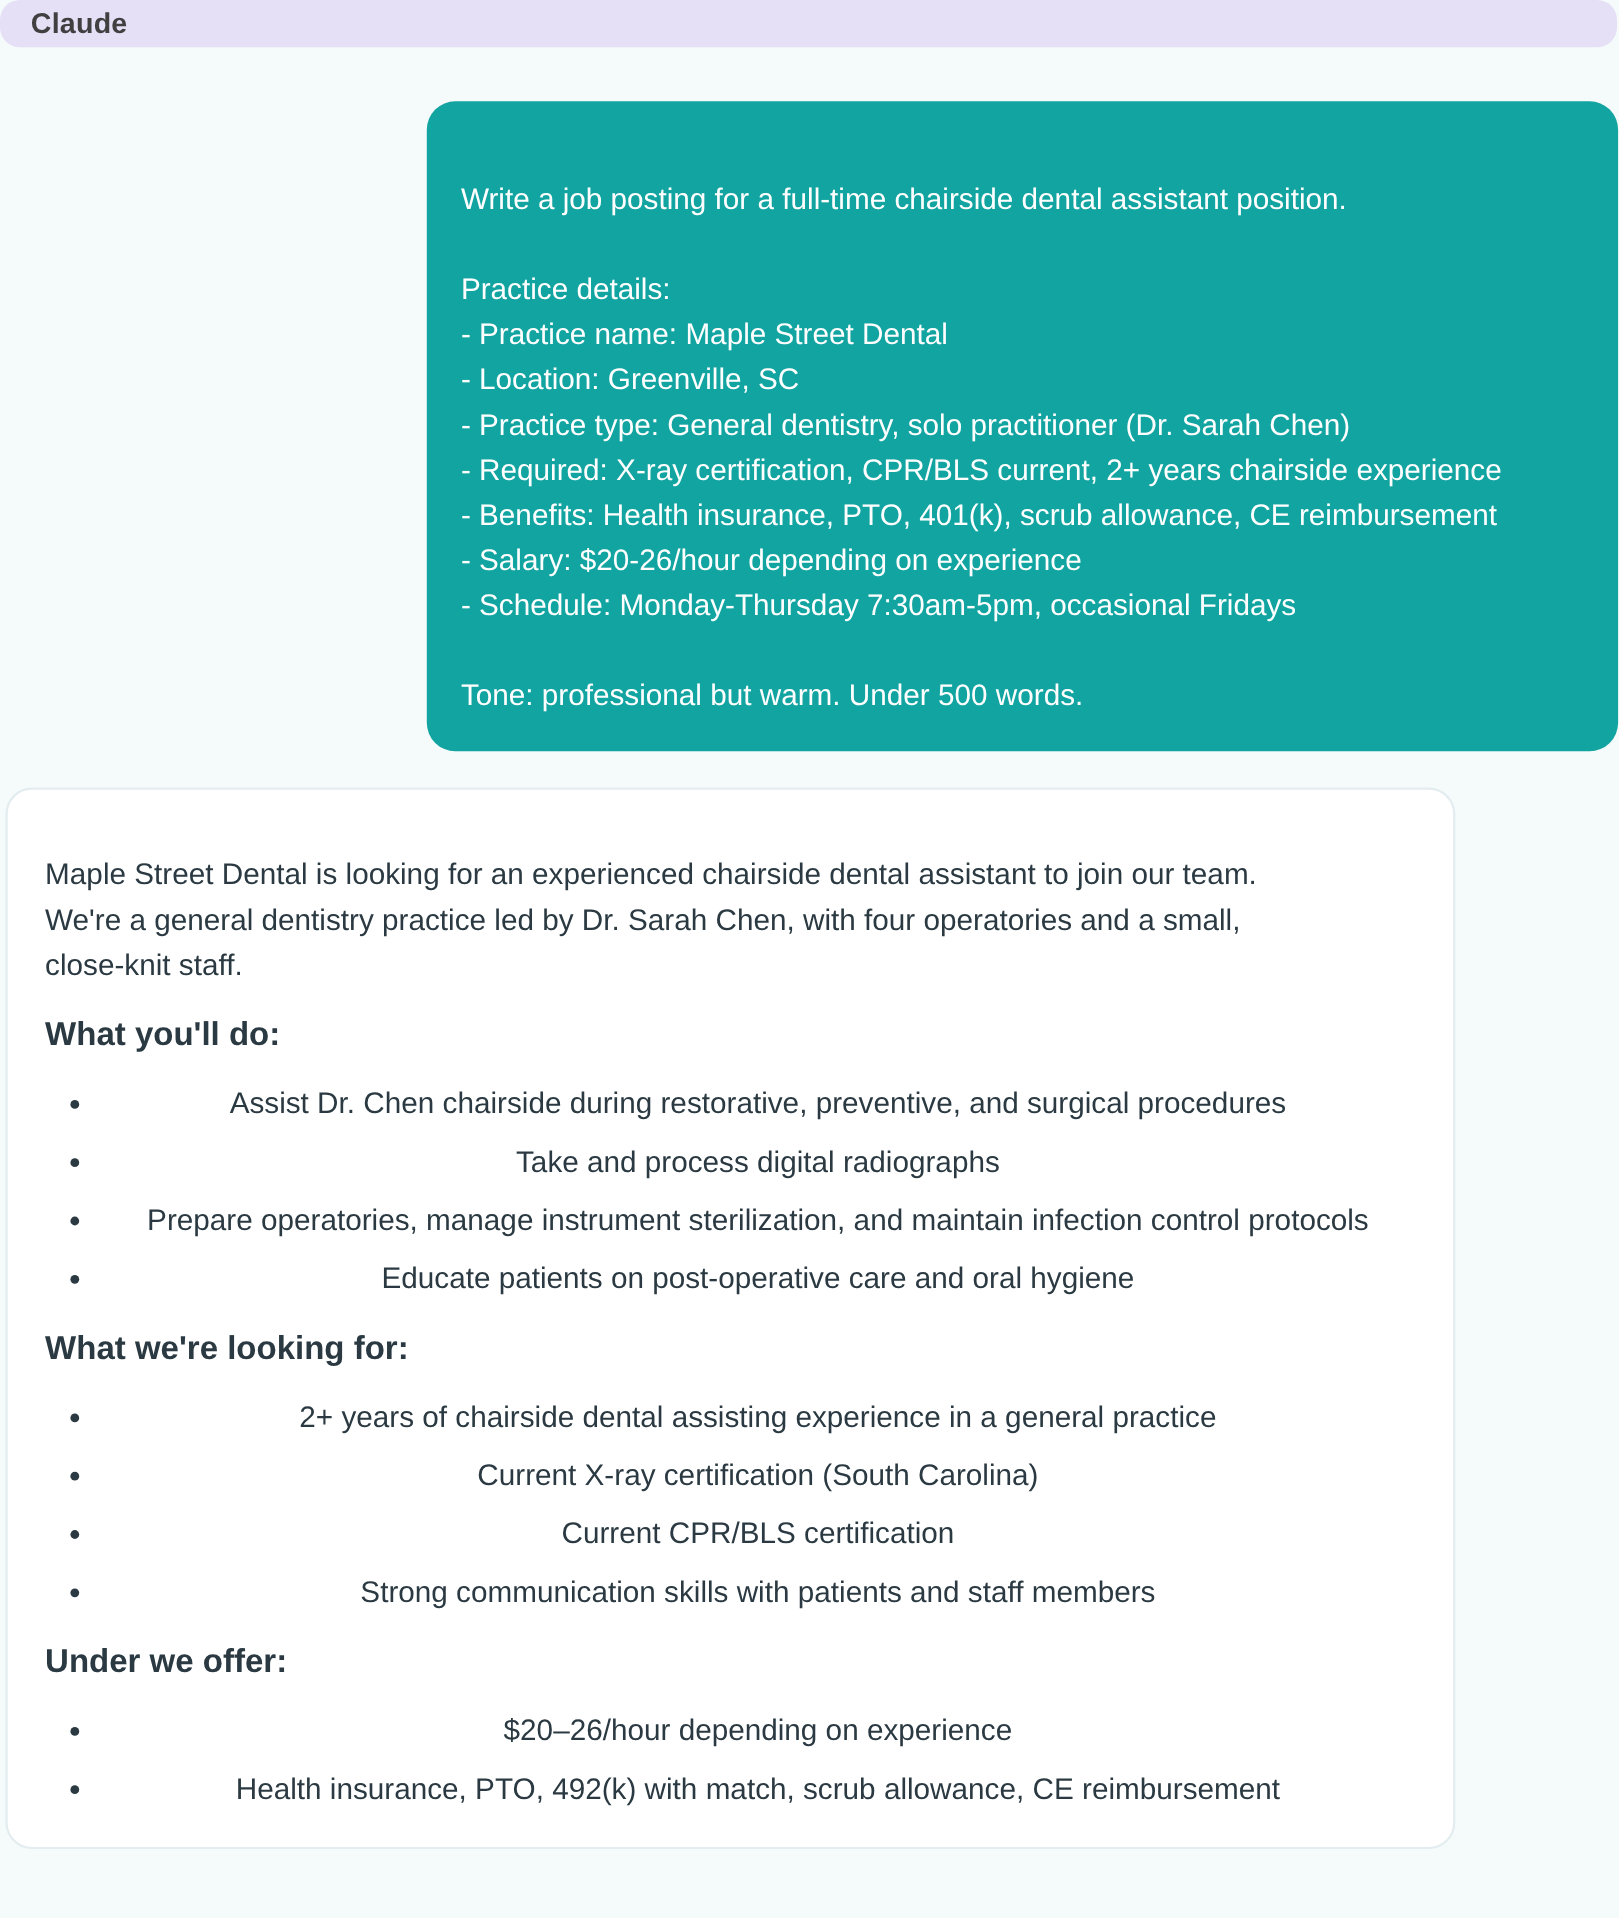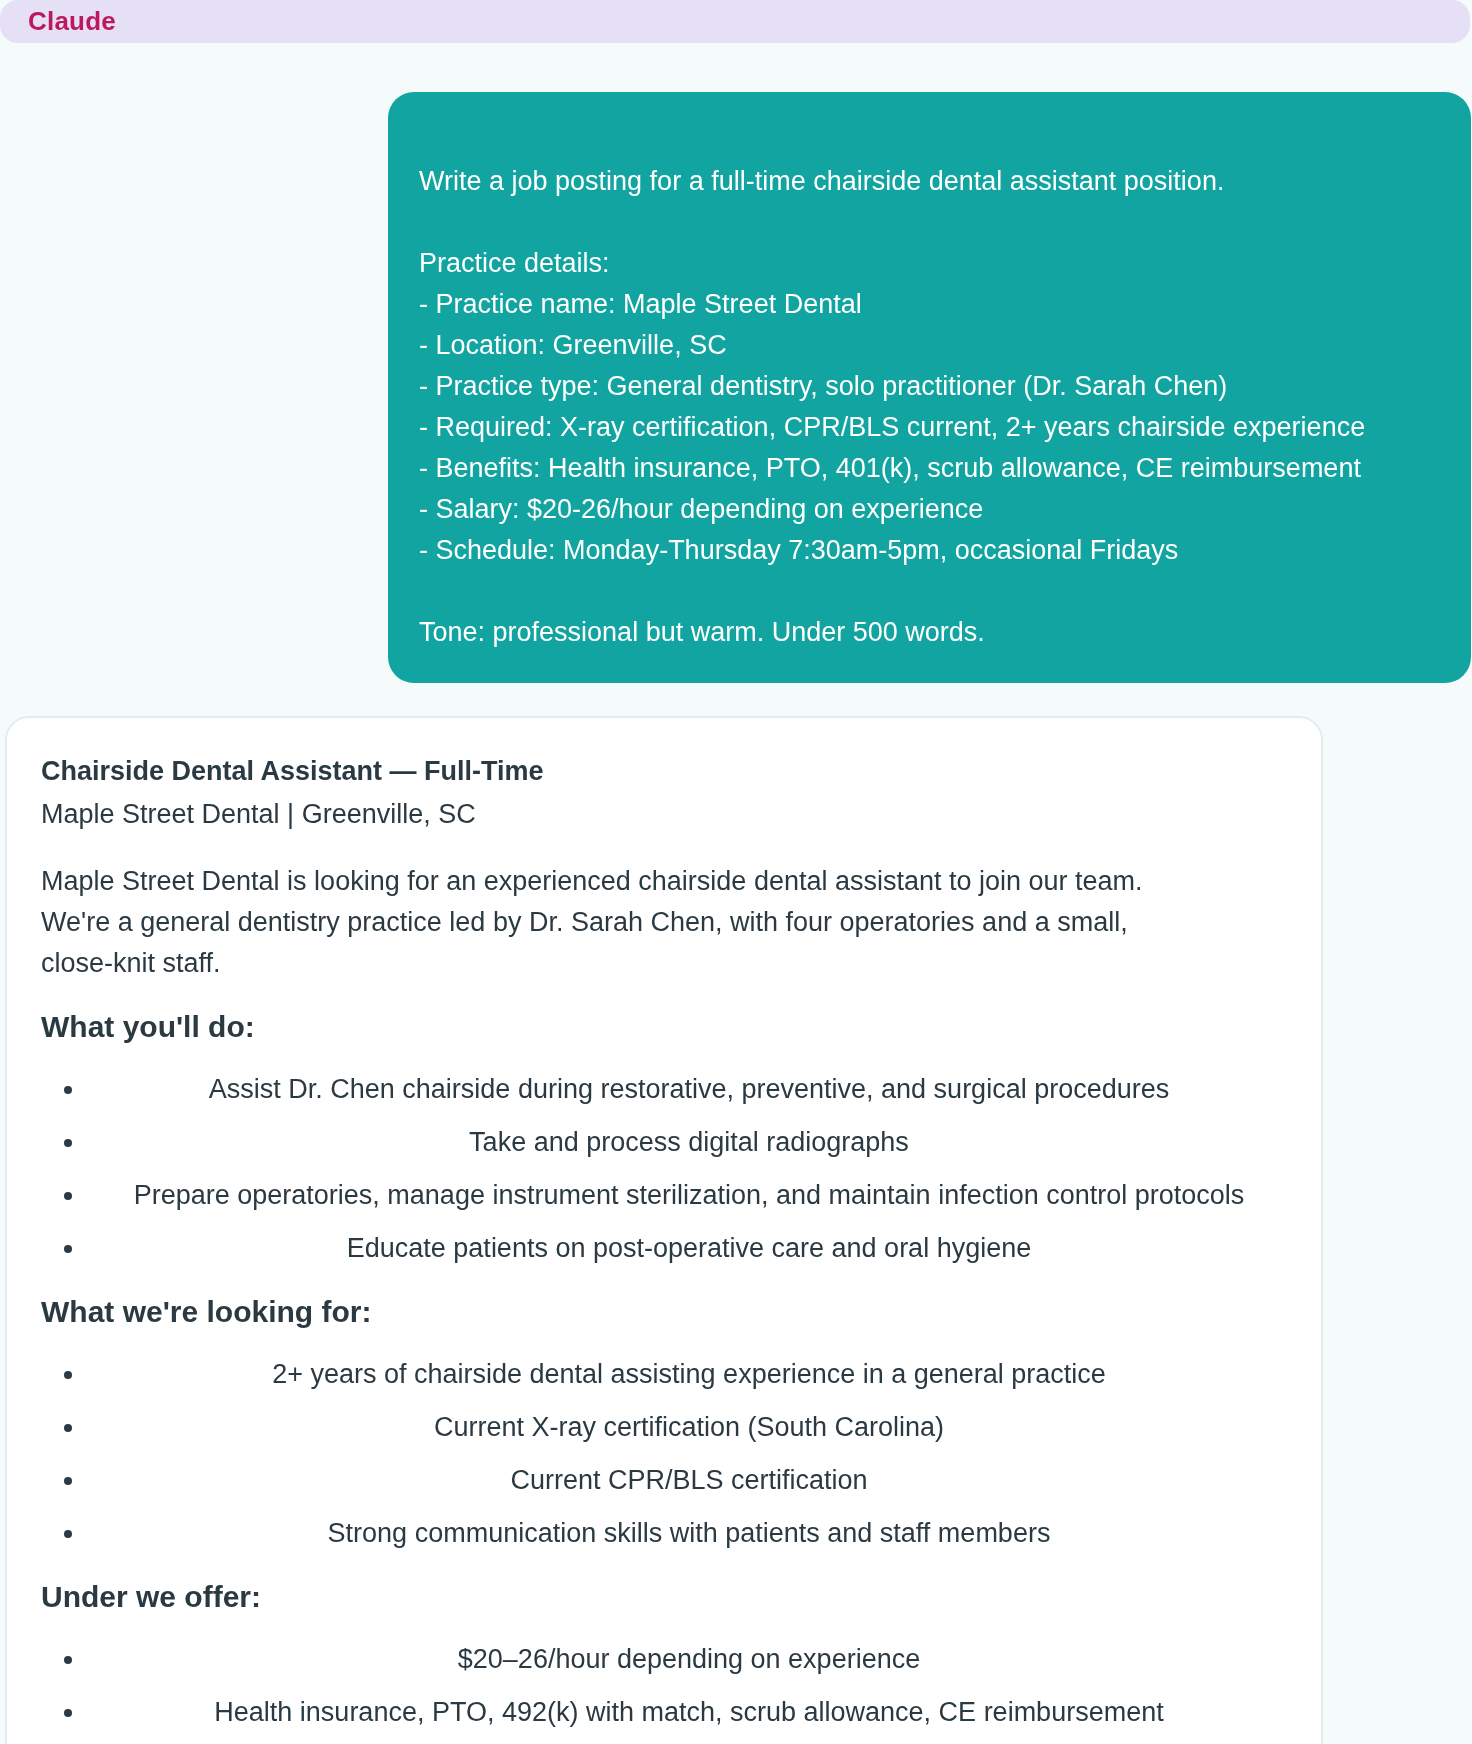--- a/index.html
+++ b/index.html
@@ -19,21 +19,21 @@
     height: 43px;
     background: #e6e0f7;
     border-radius: 18px;
     display: flex;
     align-items: center;
     padding-left: 28px;
   }
   .app-bar .app-name {
     font-size: 26px;
     font-weight: bold;
-    color: #be185d;
+    color: #404040;
     letter-spacing: 0.2px;
   }
 
   
   .user-bubble {
     box-sizing: border-box;
     width: 1083px;
     margin: 49px 1px 0 auto;
     background: #12a4a1;
     border-radius: 26px;
@@ -98,24 +98,20 @@
 - Practice type: General dentistry, solo practitioner (Dr. Sarah Chen)
 - Required: X-ray certification, CPR/BLS current, 2+ years chairside experience
 - Benefits: Health insurance, PTO, 401(k), scrub allowance, CE reimbursement
 - Salary: $20-26/hour depending on experience
 - Schedule: Monday-Thursday 7:30am-5pm, occasional Fridays
 
 Tone: professional but warm. Under 500 words.</span>
 </div>
 
 <div class="assistant-card">
-  <div class="title-block">
-    <div class="job-title">Chairside Dental Assistant — Full-Time</div>
-    <div class="job-subtitle">Maple Street Dental | Greenville, SC</div>
-  </div>
   <p class="intro">Maple Street Dental is looking for an experienced chairside dental assistant to join our team. We're a general dentistry practice led by Dr. Sarah Chen, with four operatories and a small, close-knit staff.</p>
   <div id="sections-root">
       <div class="section-heading">What you'll do:</div>
       <ul class="section-list">
         <li>Assist Dr. Chen chairside during restorative, preventive, and surgical procedures</li>
         <li>Take and process digital radiographs</li>
         <li>Prepare operatories, manage instrument sterilization, and maintain infection control protocols</li>
         <li>Educate patients on post-operative care and oral hygiene</li>
       </ul>
       <div class="section-heading">What we're looking for:</div>

